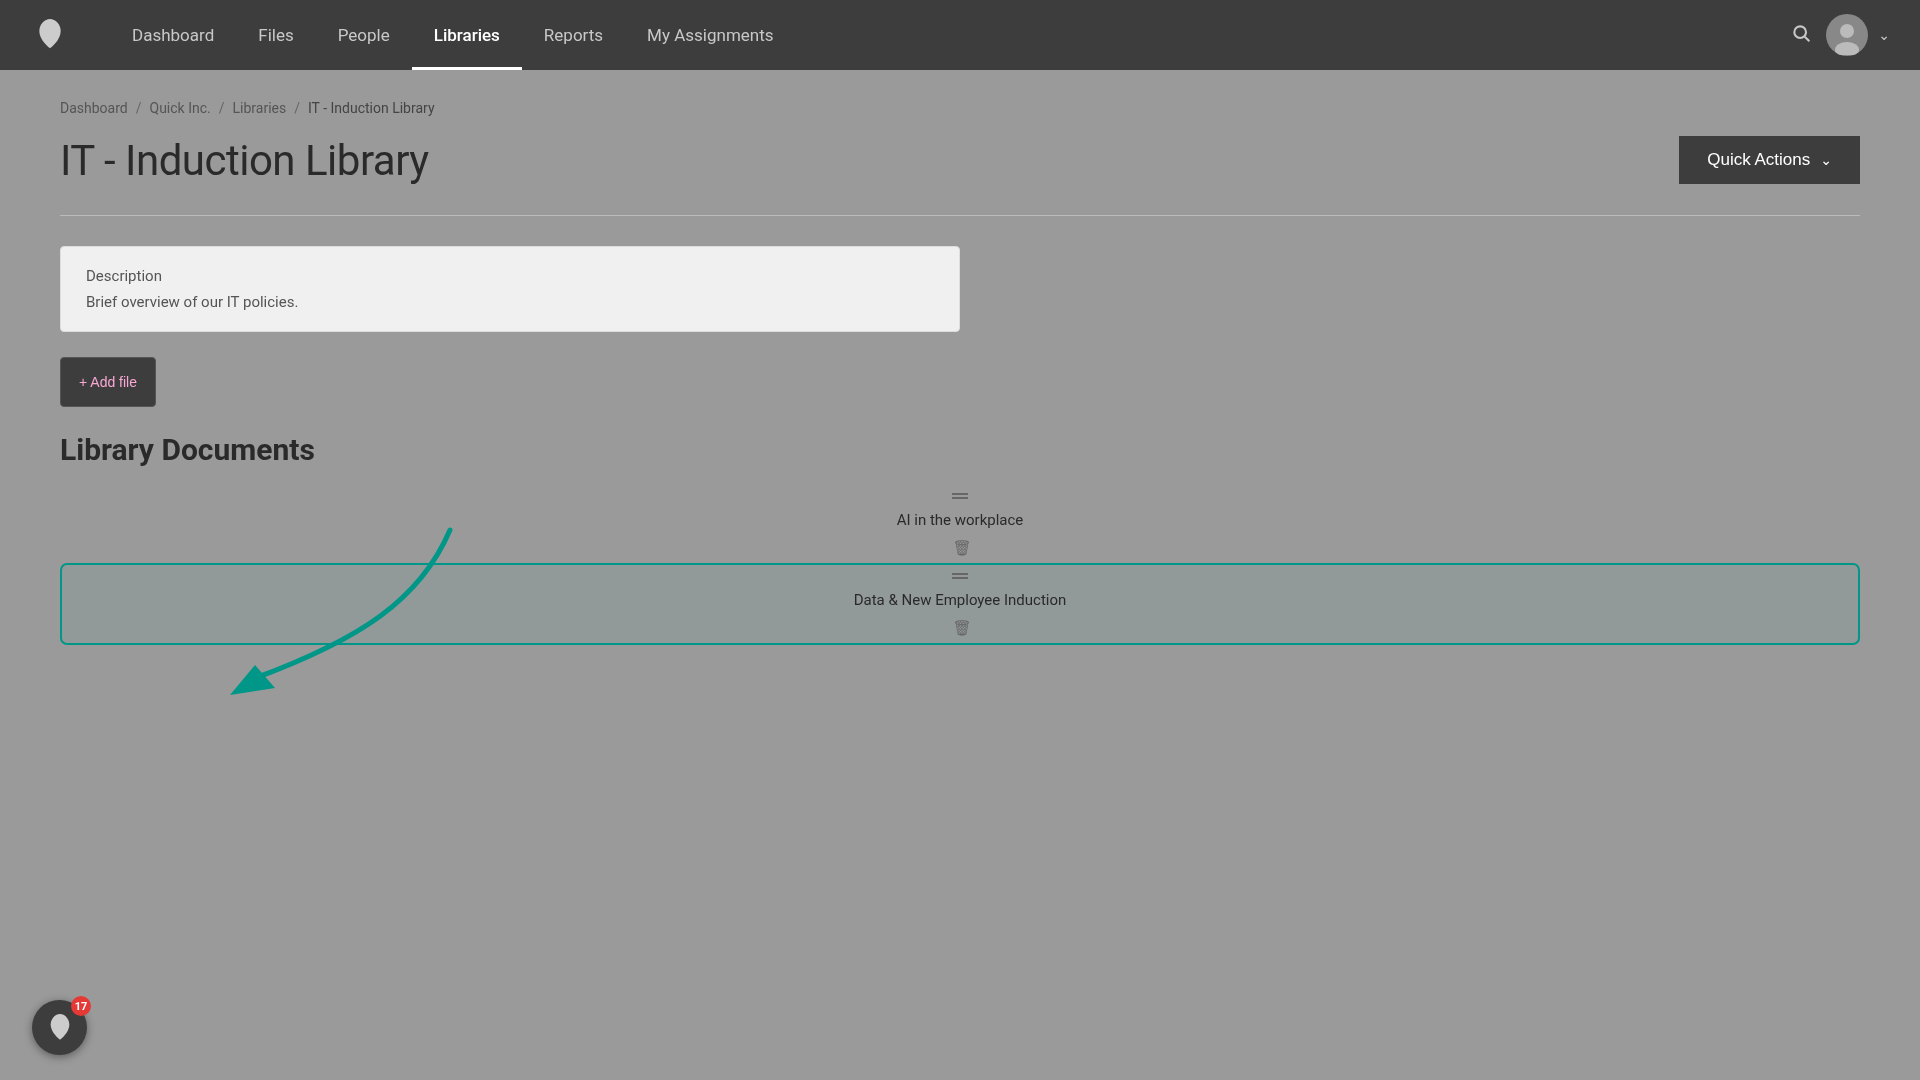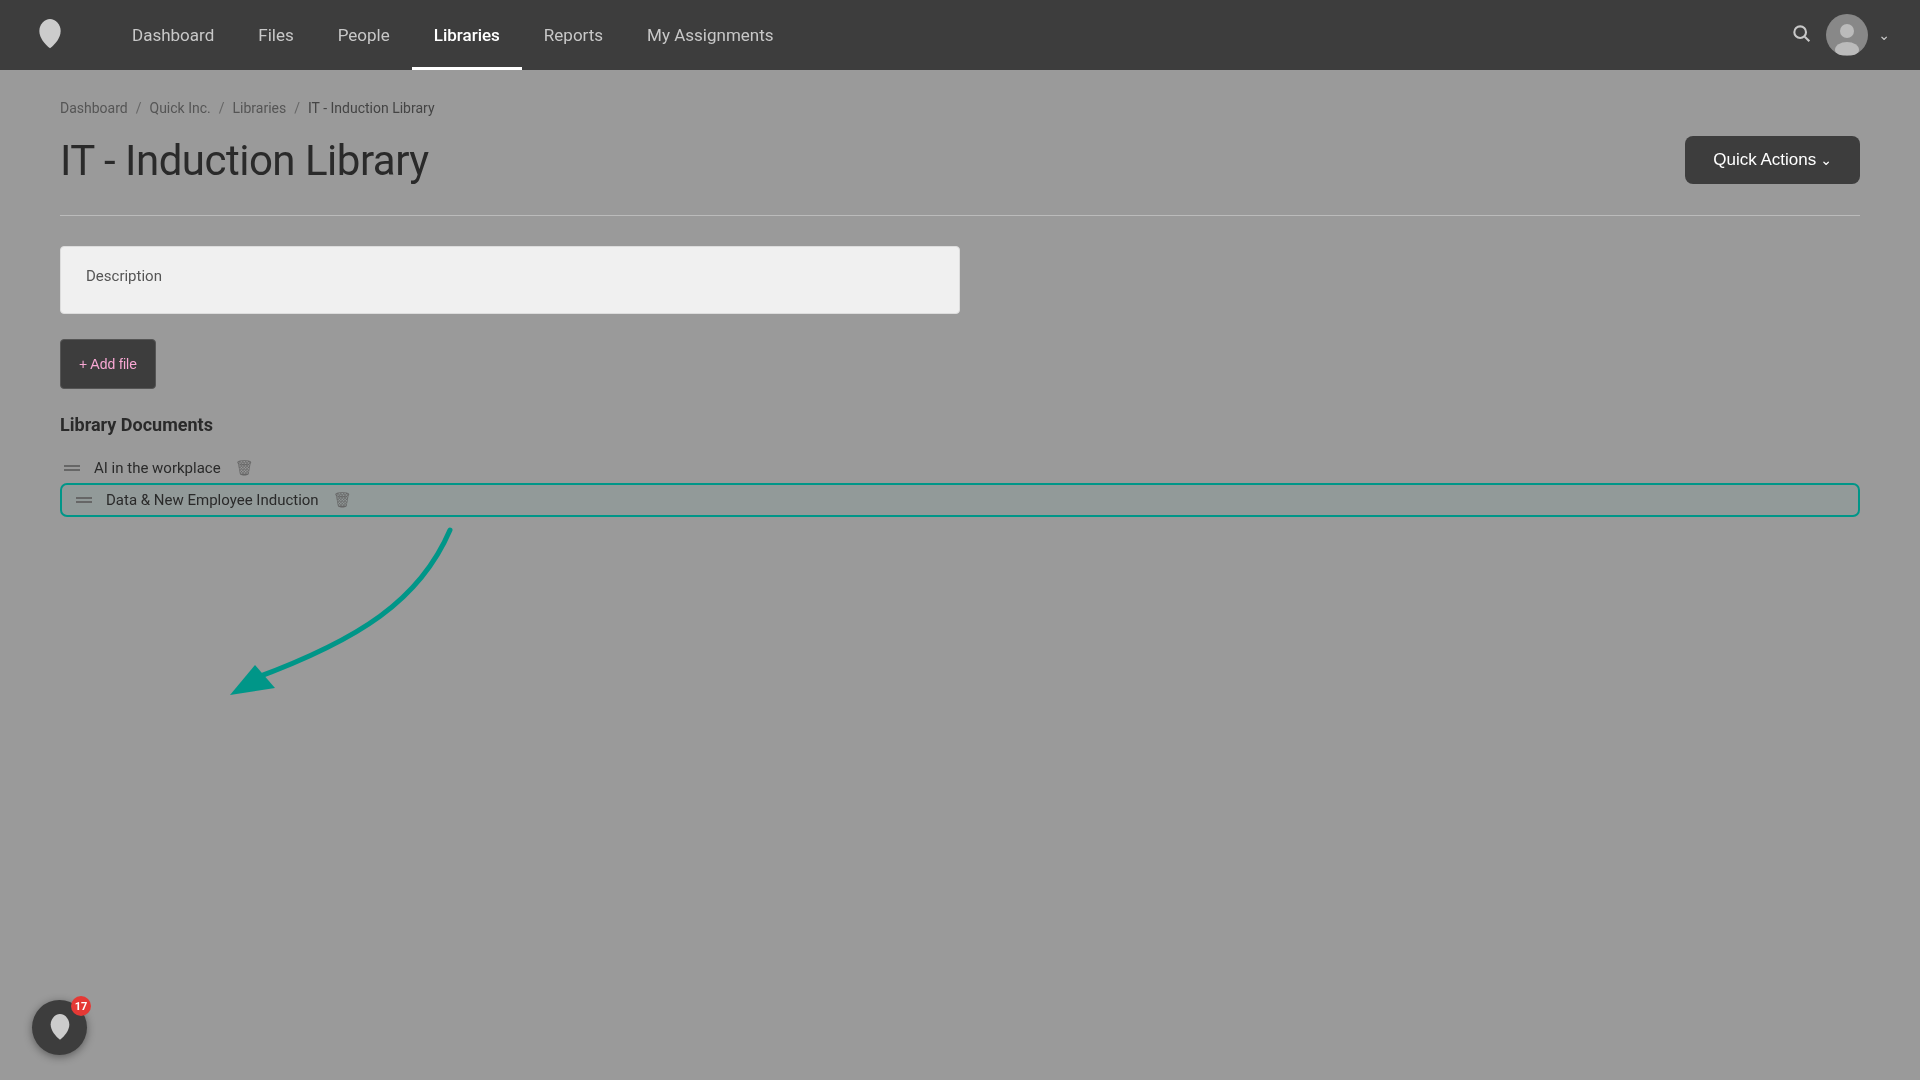--- a/index.html
+++ b/index.html
@@ -140,22 +140,22 @@
     }
     .quick-actions-btn {
       background-color: #3d3d3d;
       color: #fff;
       border: none;
       padding: 14px 28px;
       font-size: 17px;
       cursor: pointer;
       display: flex;
       align-items: center;
-      gap: 4px;
-      border-radius: 8px;
+      gap: 10px;
+      border-radius: 0;
       font-weight: 400;
     }
     .quick-actions-chevron {
       font-size: 14px;
     }
 
     
     .divider {
       border: none;
       border-top: 1px solid #bbb;
@@ -189,38 +189,39 @@
       border: 1px solid #555;
       padding: 16px 18px;
       font-size: 14px;
       cursor: pointer;
       border-radius: 4px;
       margin-bottom: 25px;
     }
 
     
     .library-docs-title {
-      font-size: 18px;
+      font-size: 30px;
       font-weight: 700;
       color: #2a2a2a;
       margin-bottom: 18px;
     }
 
     
     .doc-list {
       list-style: none;
     }
     .doc-item {
       display: flex;
       align-items: center;
       gap: 10px;
       padding: 6px 0;
       font-size: 15px;
       color: #2a2a2a;
       position: relative;
+      flex-direction: column;
     }
     .drag-handle {
       display: flex;
       flex-direction: column;
       gap: 2px;
       cursor: grab;
       padding: 2px 4px;
     }
     .drag-handle span {
       display: block;
@@ -352,20 +353,21 @@
       <span>Quick Actions</span>
       <span class="quick-actions-chevron">⌄</span>
     </button>
   </div>
 
   <hr class="divider">
 
   
   <div class="description-section">
     <div class="description-label">Description</div>
+    <div class="description-text">Brief overview of our IT policies.</div>
   </div>
 
   
   <button class="add-file-btn">+ Add file</button>
 
   
   <div class="library-docs-title">Library Documents</div>
 
   
   <ul class="doc-list">

